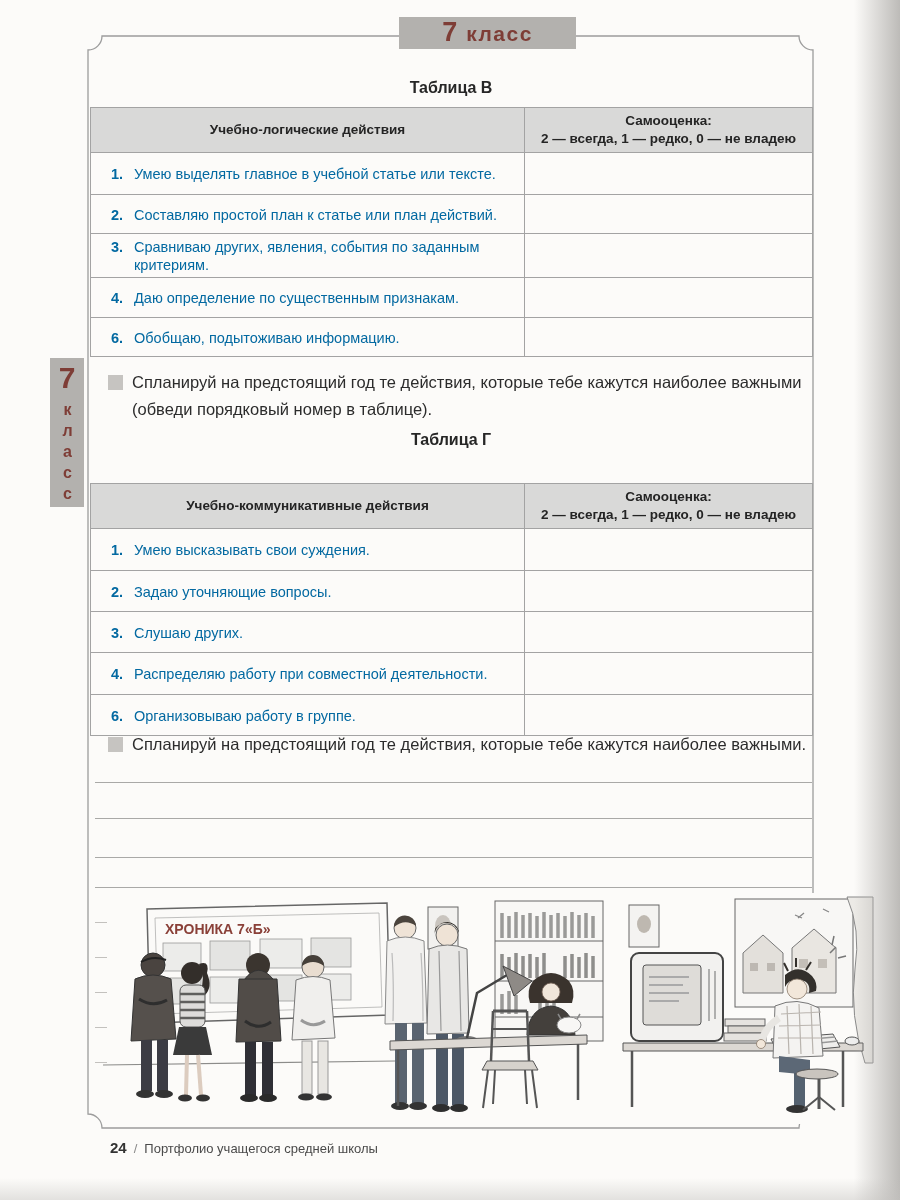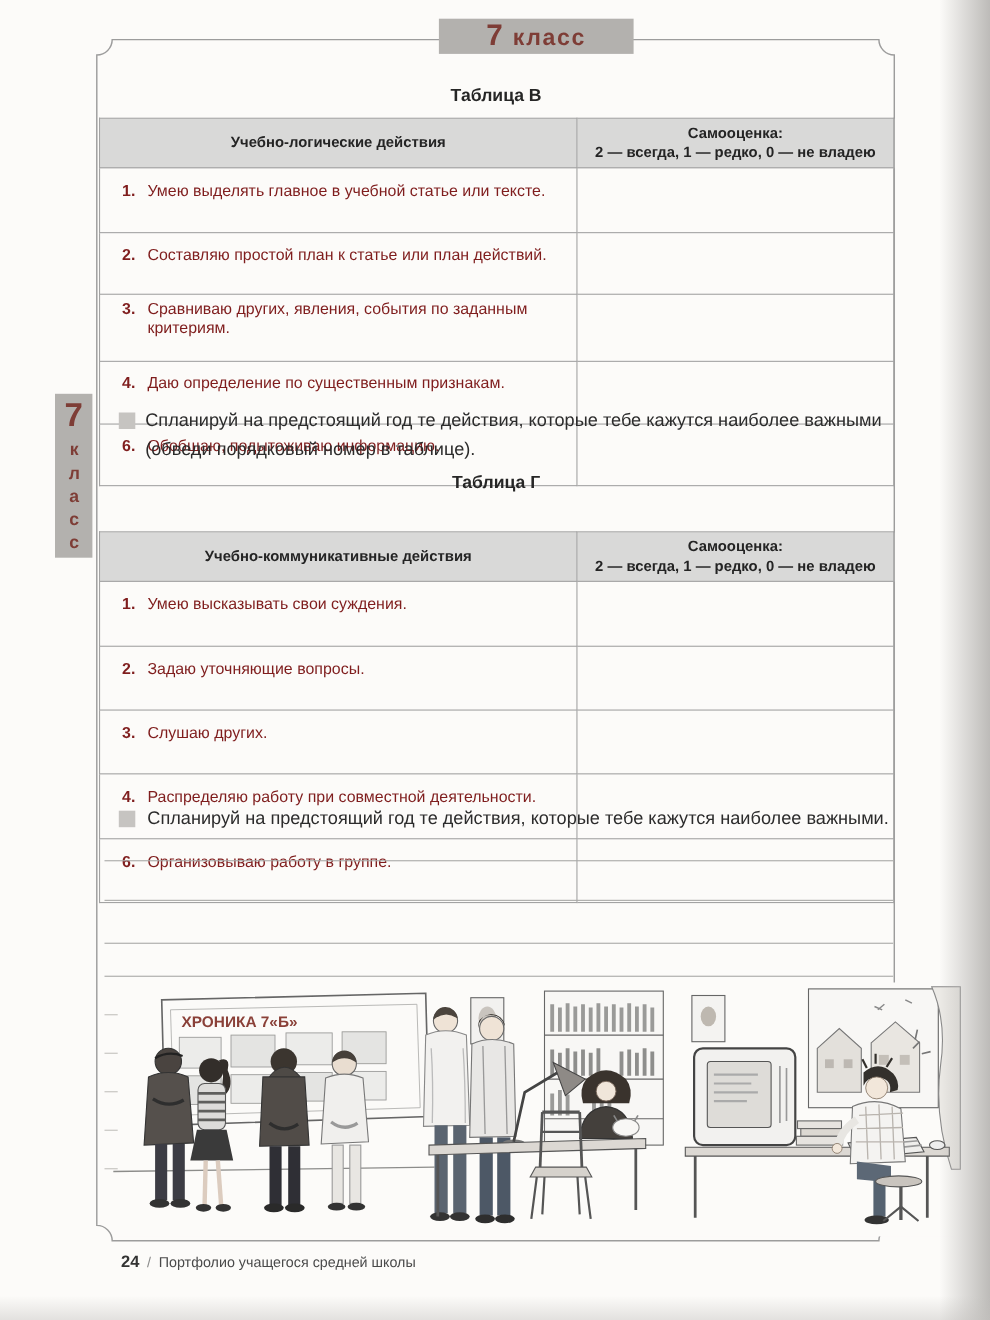--- a/index.html
+++ b/index.html
@@ -27,26 +27,26 @@
     font-size:16px;color:#7e3d36;letter-spacing:4px;margin-top:8px;}
   
   .tbl-caption{position:absolute;left:90px;width:722px;text-align:center;
     font-weight:bold;font-size:16px;color:#262626;}
   
   .tbl{position:absolute;left:90px;width:722px;}
   .tbl table{border-collapse:collapse;width:722px;table-layout:fixed;}
   .tbl th,.tbl td{border:1px solid #a3a3a3;vertical-align:middle;}
   .tbl th{background:#d9d9d8;font-size:13.5px;font-weight:bold;color:#242424;
     text-align:center;padding:4px 10px;height:32px;line-height:1.35;}
-  .tbl td.act{font-size:14.5px;color:#7f1d1d;padding:3px 10px 19px 43px;text-indent:-23px;line-height:1.28;}
+  .tbl td.act{font-size:14.5px;color:#0369a1;padding:3px 10px 2px 43px;text-indent:-23px;line-height:1.28;}
   .tbl td.act .num{display:inline-block;width:23px;font-weight:bold;text-indent:0;}
   .tbl td.fill{background:transparent;}
   
   .note{position:absolute;left:108px;width:700px;display:flex;align-items:flex-start;
-    font-size:16.5px;line-height:27px;color:#2c2c2c;justify-content:space-between;}
+    font-size:16.5px;line-height:27px;color:#2c2c2c;}
   .note .bullet{flex:0 0 15px;height:15px;background:#c6c4c1;margin:6px 9px 0 0;}
   
   .rule{position:absolute;left:95px;width:717px;border-top:1px solid #a9a9a7;height:0;}
   .rule.faint{border-top-color:#c3c1be;}
   
   .illustration{position:absolute;left:95px;top:893px;}
   .illustration text{font-family:"Liberation Sans",sans-serif;}
   
   .footer{position:absolute;left:110px;top:1139px;font-size:13px;color:#4a4a4a;
     display:flex;align-items:baseline;gap:7px;}

